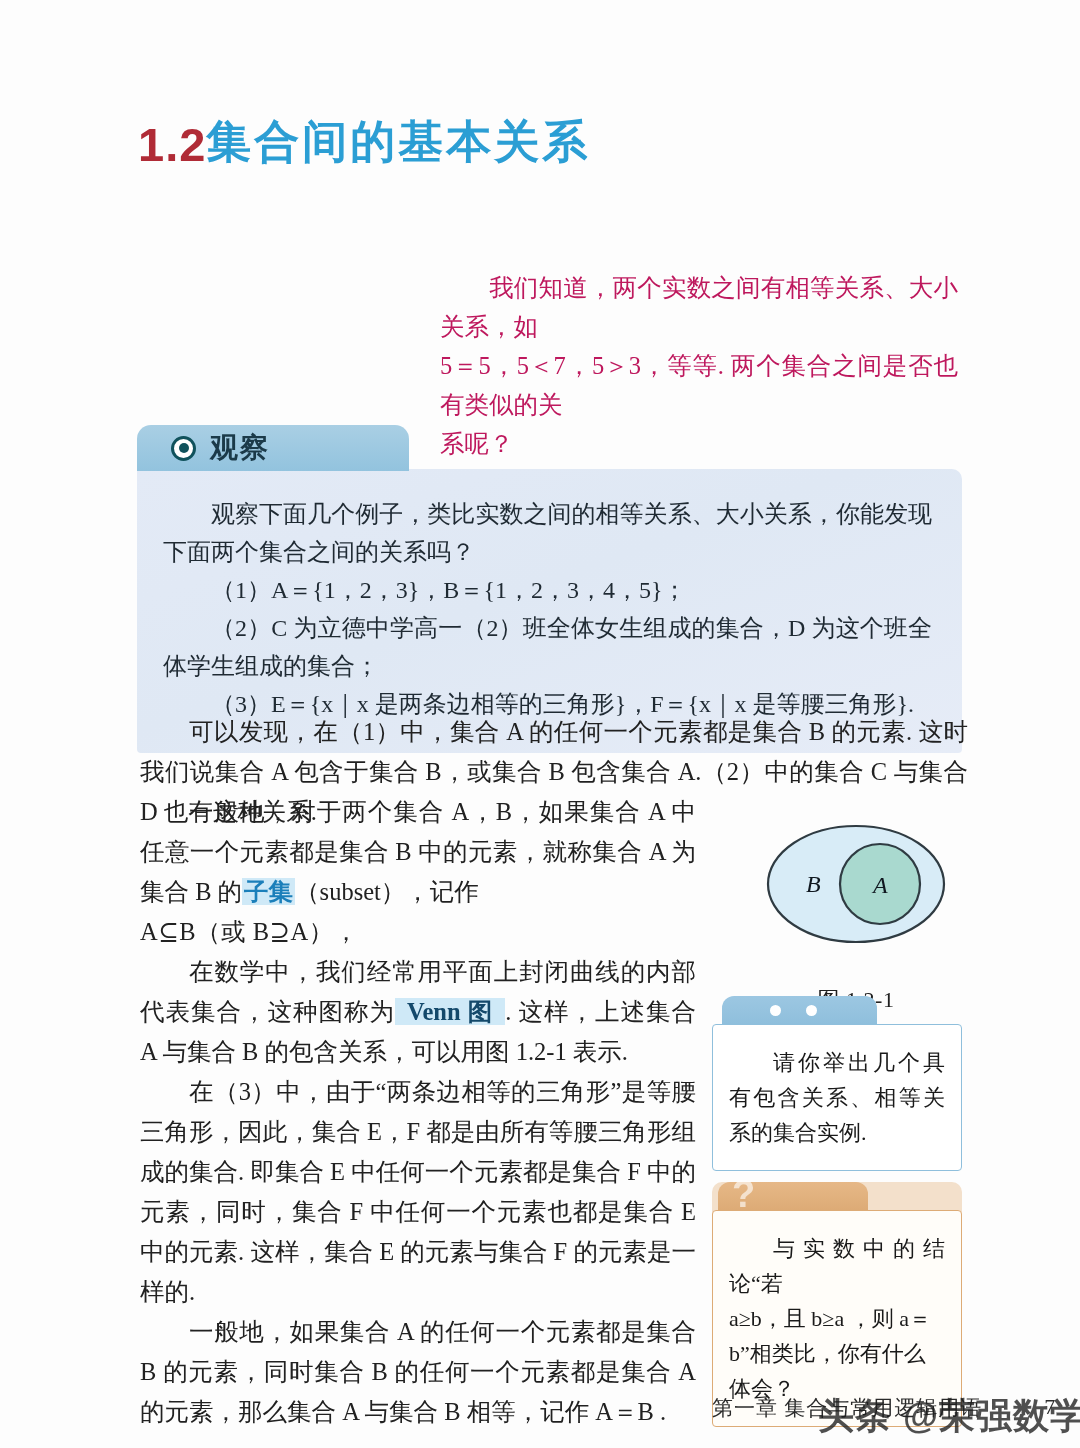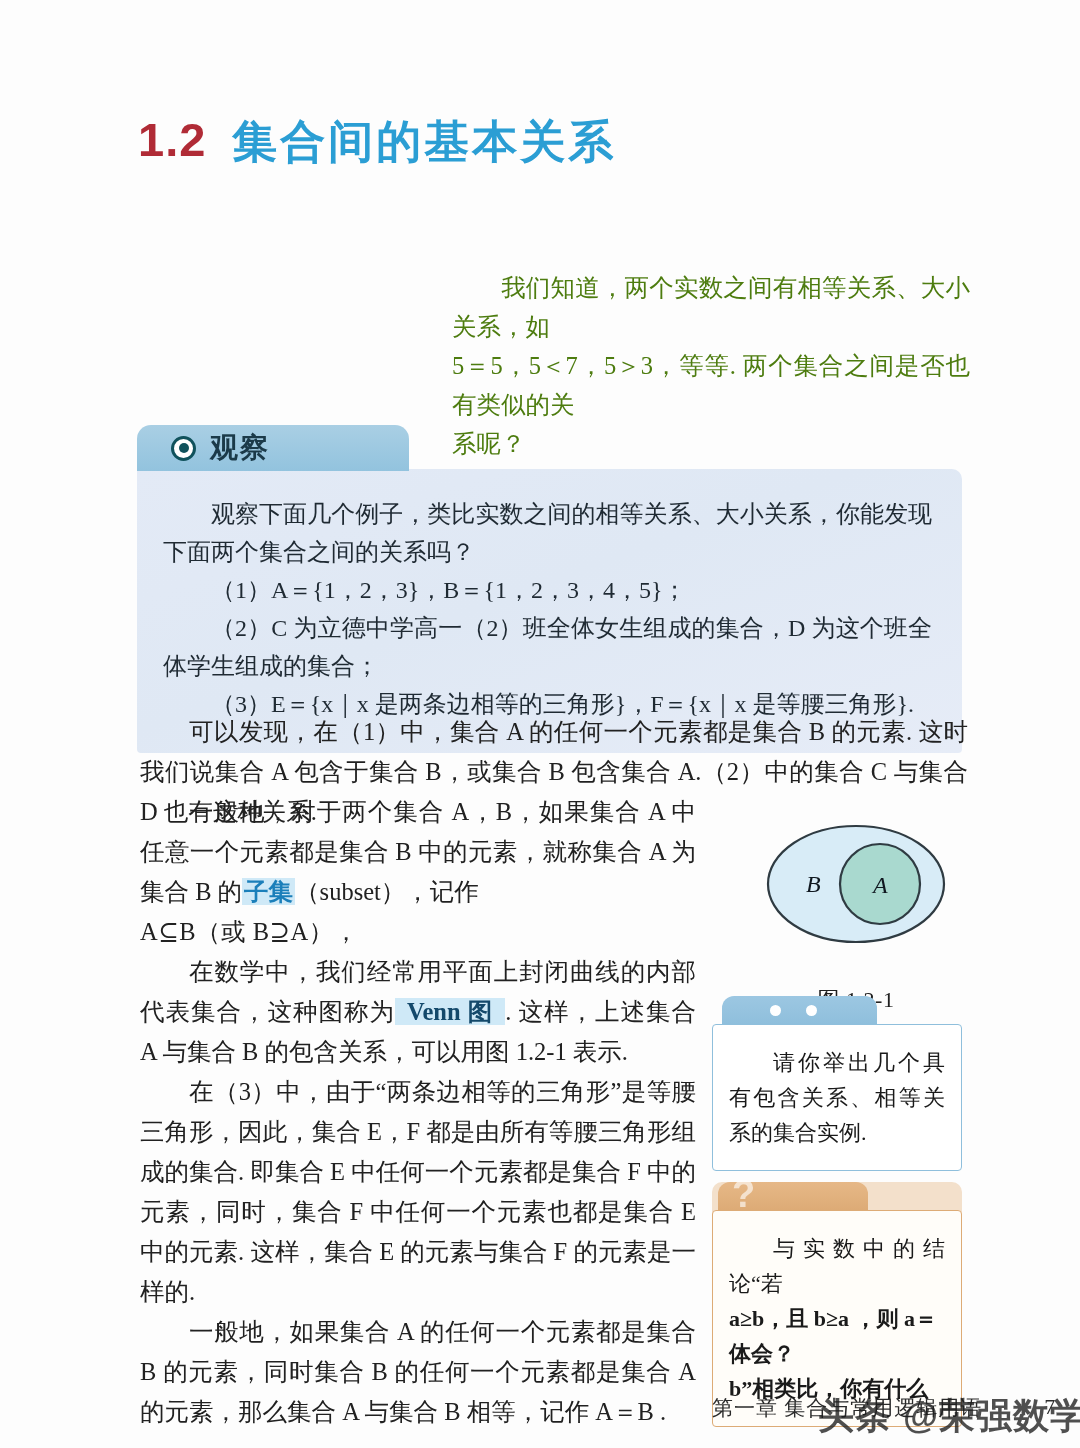--- a/index.html
+++ b/index.html
@@ -18,48 +18,47 @@
     background: #fdfdfd;
     overflow: hidden;
   }
 
   
   .title-row {
     position: absolute;
     left: 138px;
     top: 112px;
     display: flex;
-    align-items: flex-start;
-    gap: 26px;
+    align-items: flex-end;
   }
   .title-num {
     font-family: "Liberation Sans", sans-serif;
     font-size: 47px;
     font-weight: bold;
     color: #b02b36;
     letter-spacing: 1px;
   }
   .title-text {
     font-family: "Liberation Sans", sans-serif;
     font-size: 45px;
     font-weight: bold;
     color: #2b9ed4;
     letter-spacing: 3px;
   }
 
   
   .intro {
     position: absolute;
-    left: 452px;
+    left: 440px;
     top: 268px;
     width: 518px;
     font-size: 24.5px;
     line-height: 39px;
     text-align: justify;
-    color: #4d7c0f;
+    color: #be185d;
     font-family: Liberation Serif, serif;
   }
   .intro .ind { display:inline-block; width: 2em; }
 
   
   .obs-wrap {
     position: absolute;
     left: 137px;
     top: 413px;
     width: 825px;
@@ -209,21 +208,21 @@
     padding: 20px 16px 20px 16px;
     font-size: 22px;
     line-height: 35px;
     box-sizing: border-box;
     background: #ffffff;
     text-align: justify;
   }
   .note-body.blue { border-color: #8fbfdc; }
   .note-body.orange { border-color: #ddab76; background: #fffdf9; }
   .note-body p { margin: 0; text-indent: 2em; }
-  .note-body p.noind { text-indent: 0; font-weight: bold; }
+  .note-body p.noind { text-indent: 0; }
   .note-outer-orange {
     background: #f3e0cb;
     border-radius: 10px;
     padding: 5px;
   }
 
   
   .footer {
     position: absolute;
     left: 712px;
@@ -313,22 +312,22 @@
   </div>
 
   <div class="note" style="left:712px; top:1182px;">
     <div class="note-outer-orange" style="padding:0;">
       <div class="note-tab orange" style="margin-left:6px;width:150px;">
         <span class="note-qmark">?</span>
       </div>
       <div class="note-body orange">
         <p>与实数中的结论“若</p>
         <p class="noind">a≥b，且 b≥a ，则 a＝</p>
+        <p class="noind">b”相类比，你有什么</p>
         <p class="noind">体会？</p>
-        <p class="noind">b”相类比，你有什么</p>
       </div>
     </div>
   </div>
 
   <div class="footer">
     <span>第一章  集合与常用逻辑用语</span>
     <span class="pg">7</span>
   </div>
   <div class="watermark">头条 @荣强数学</div>
 

